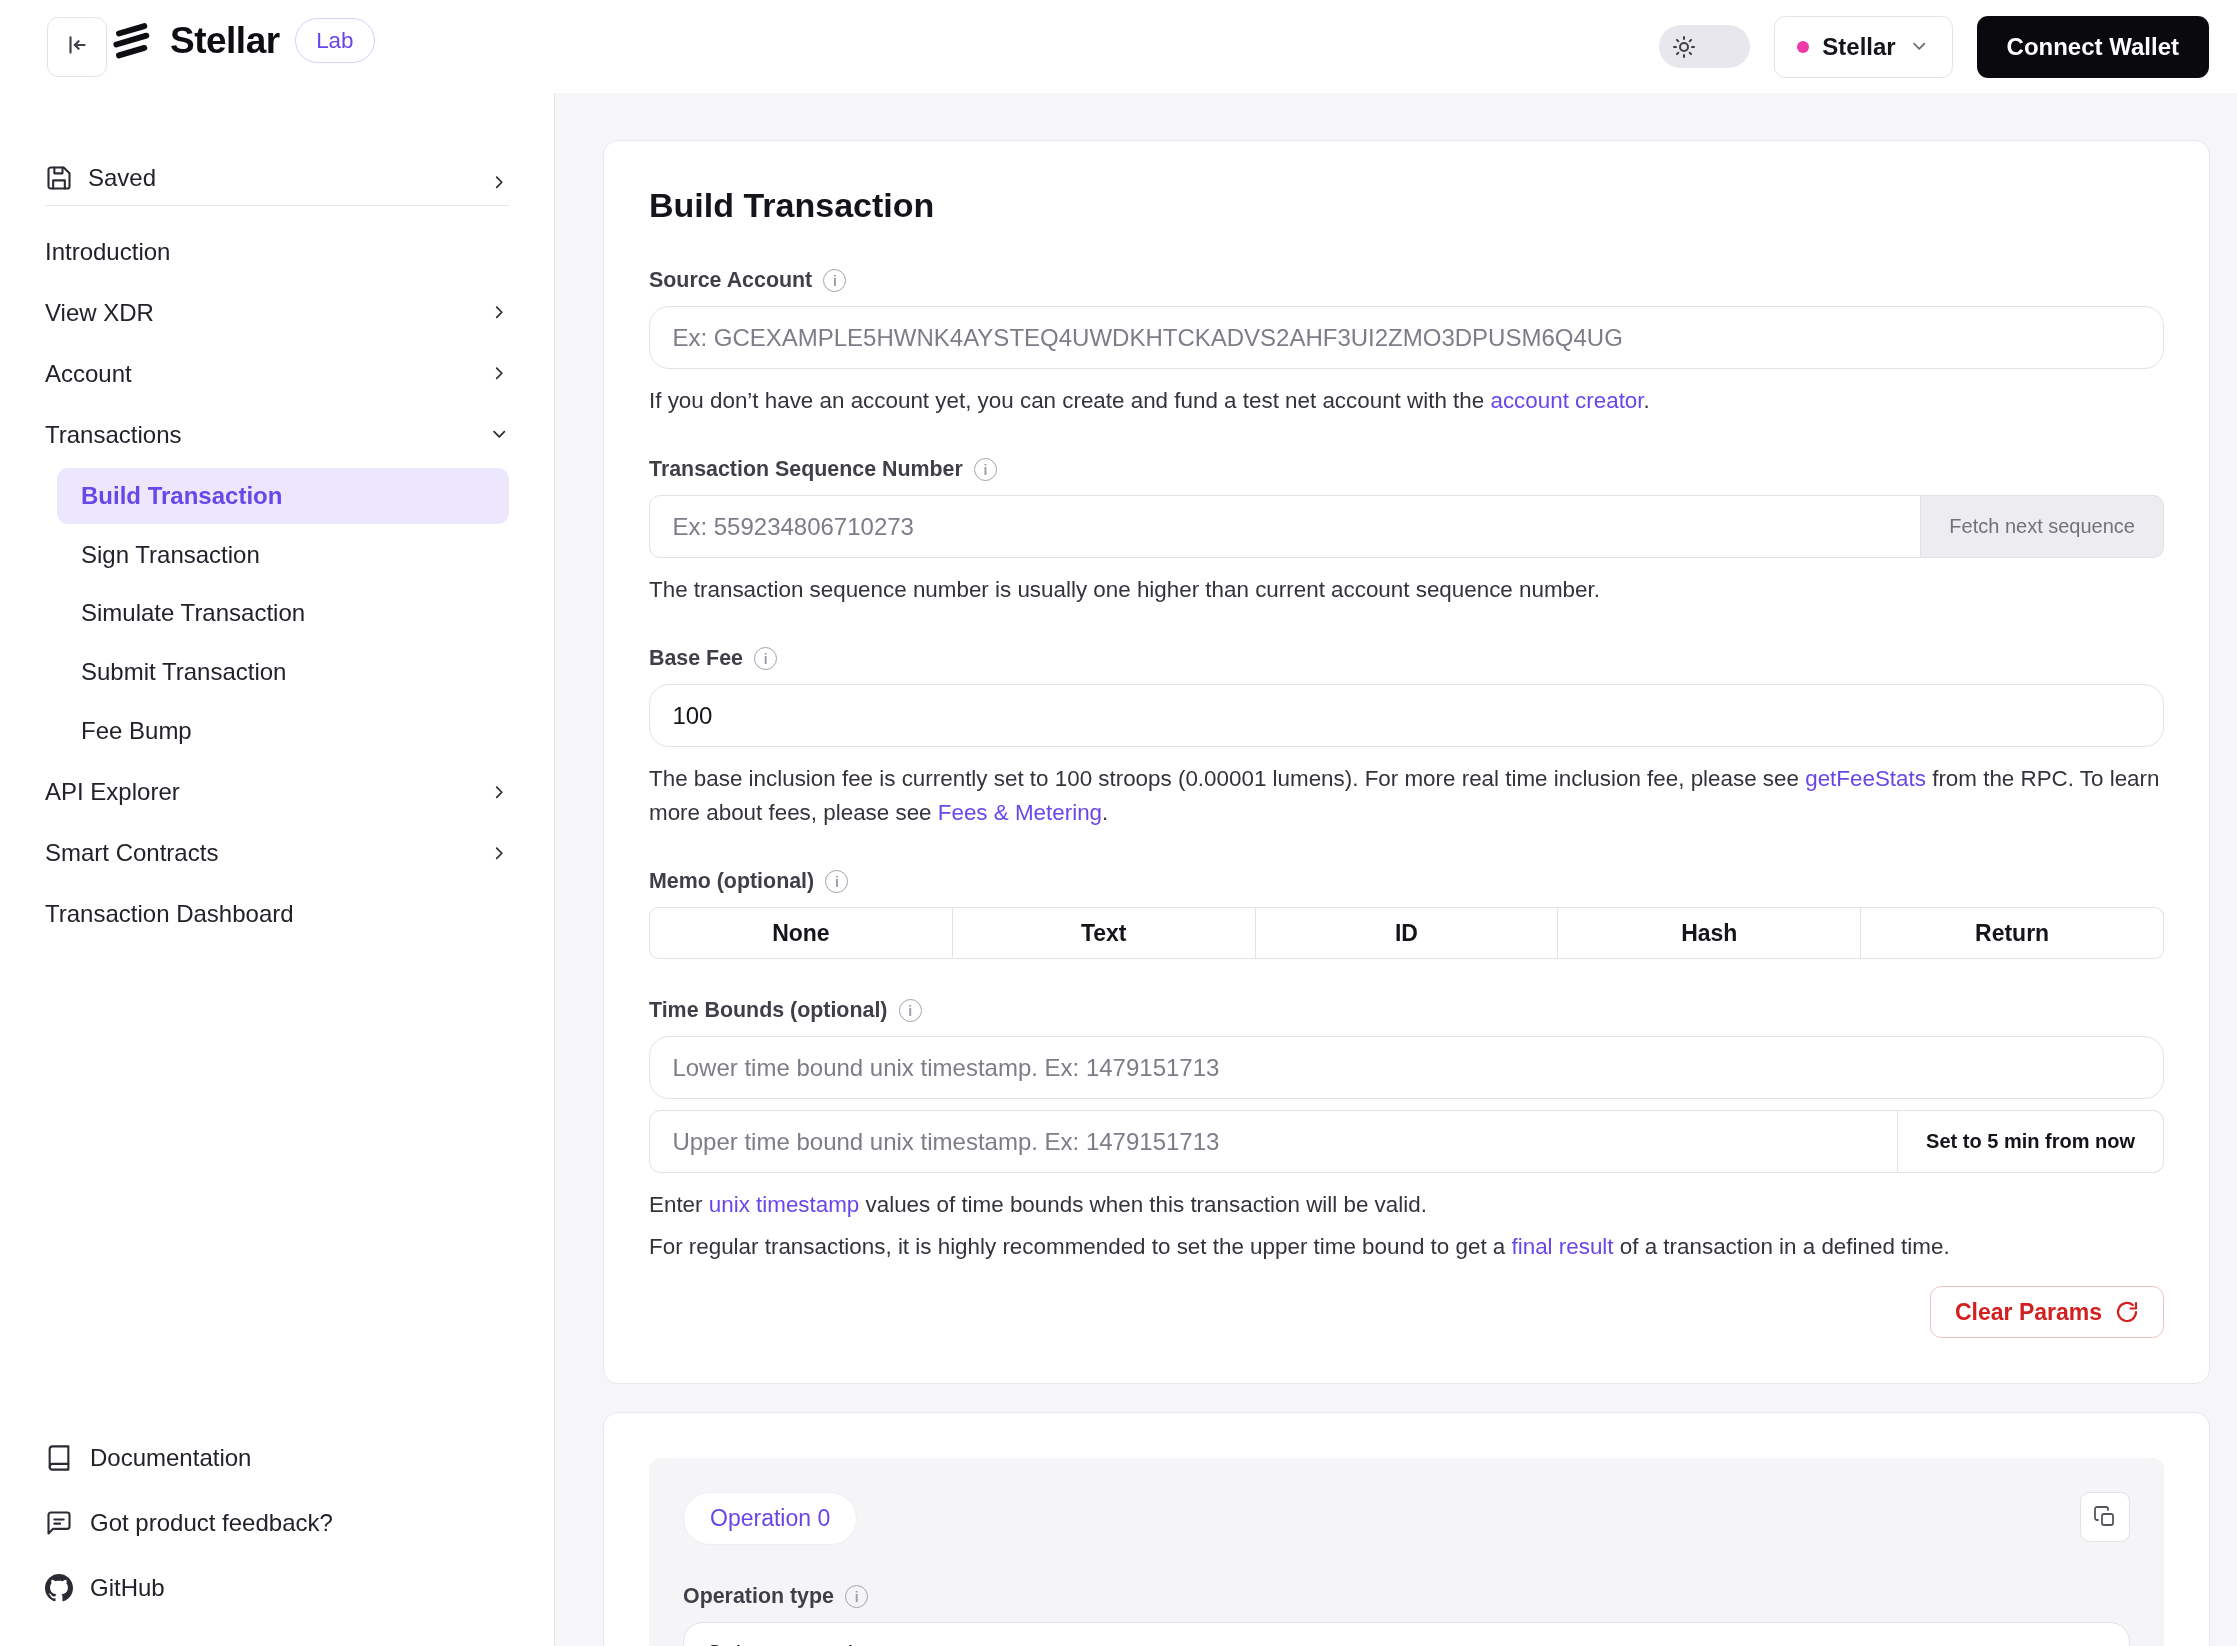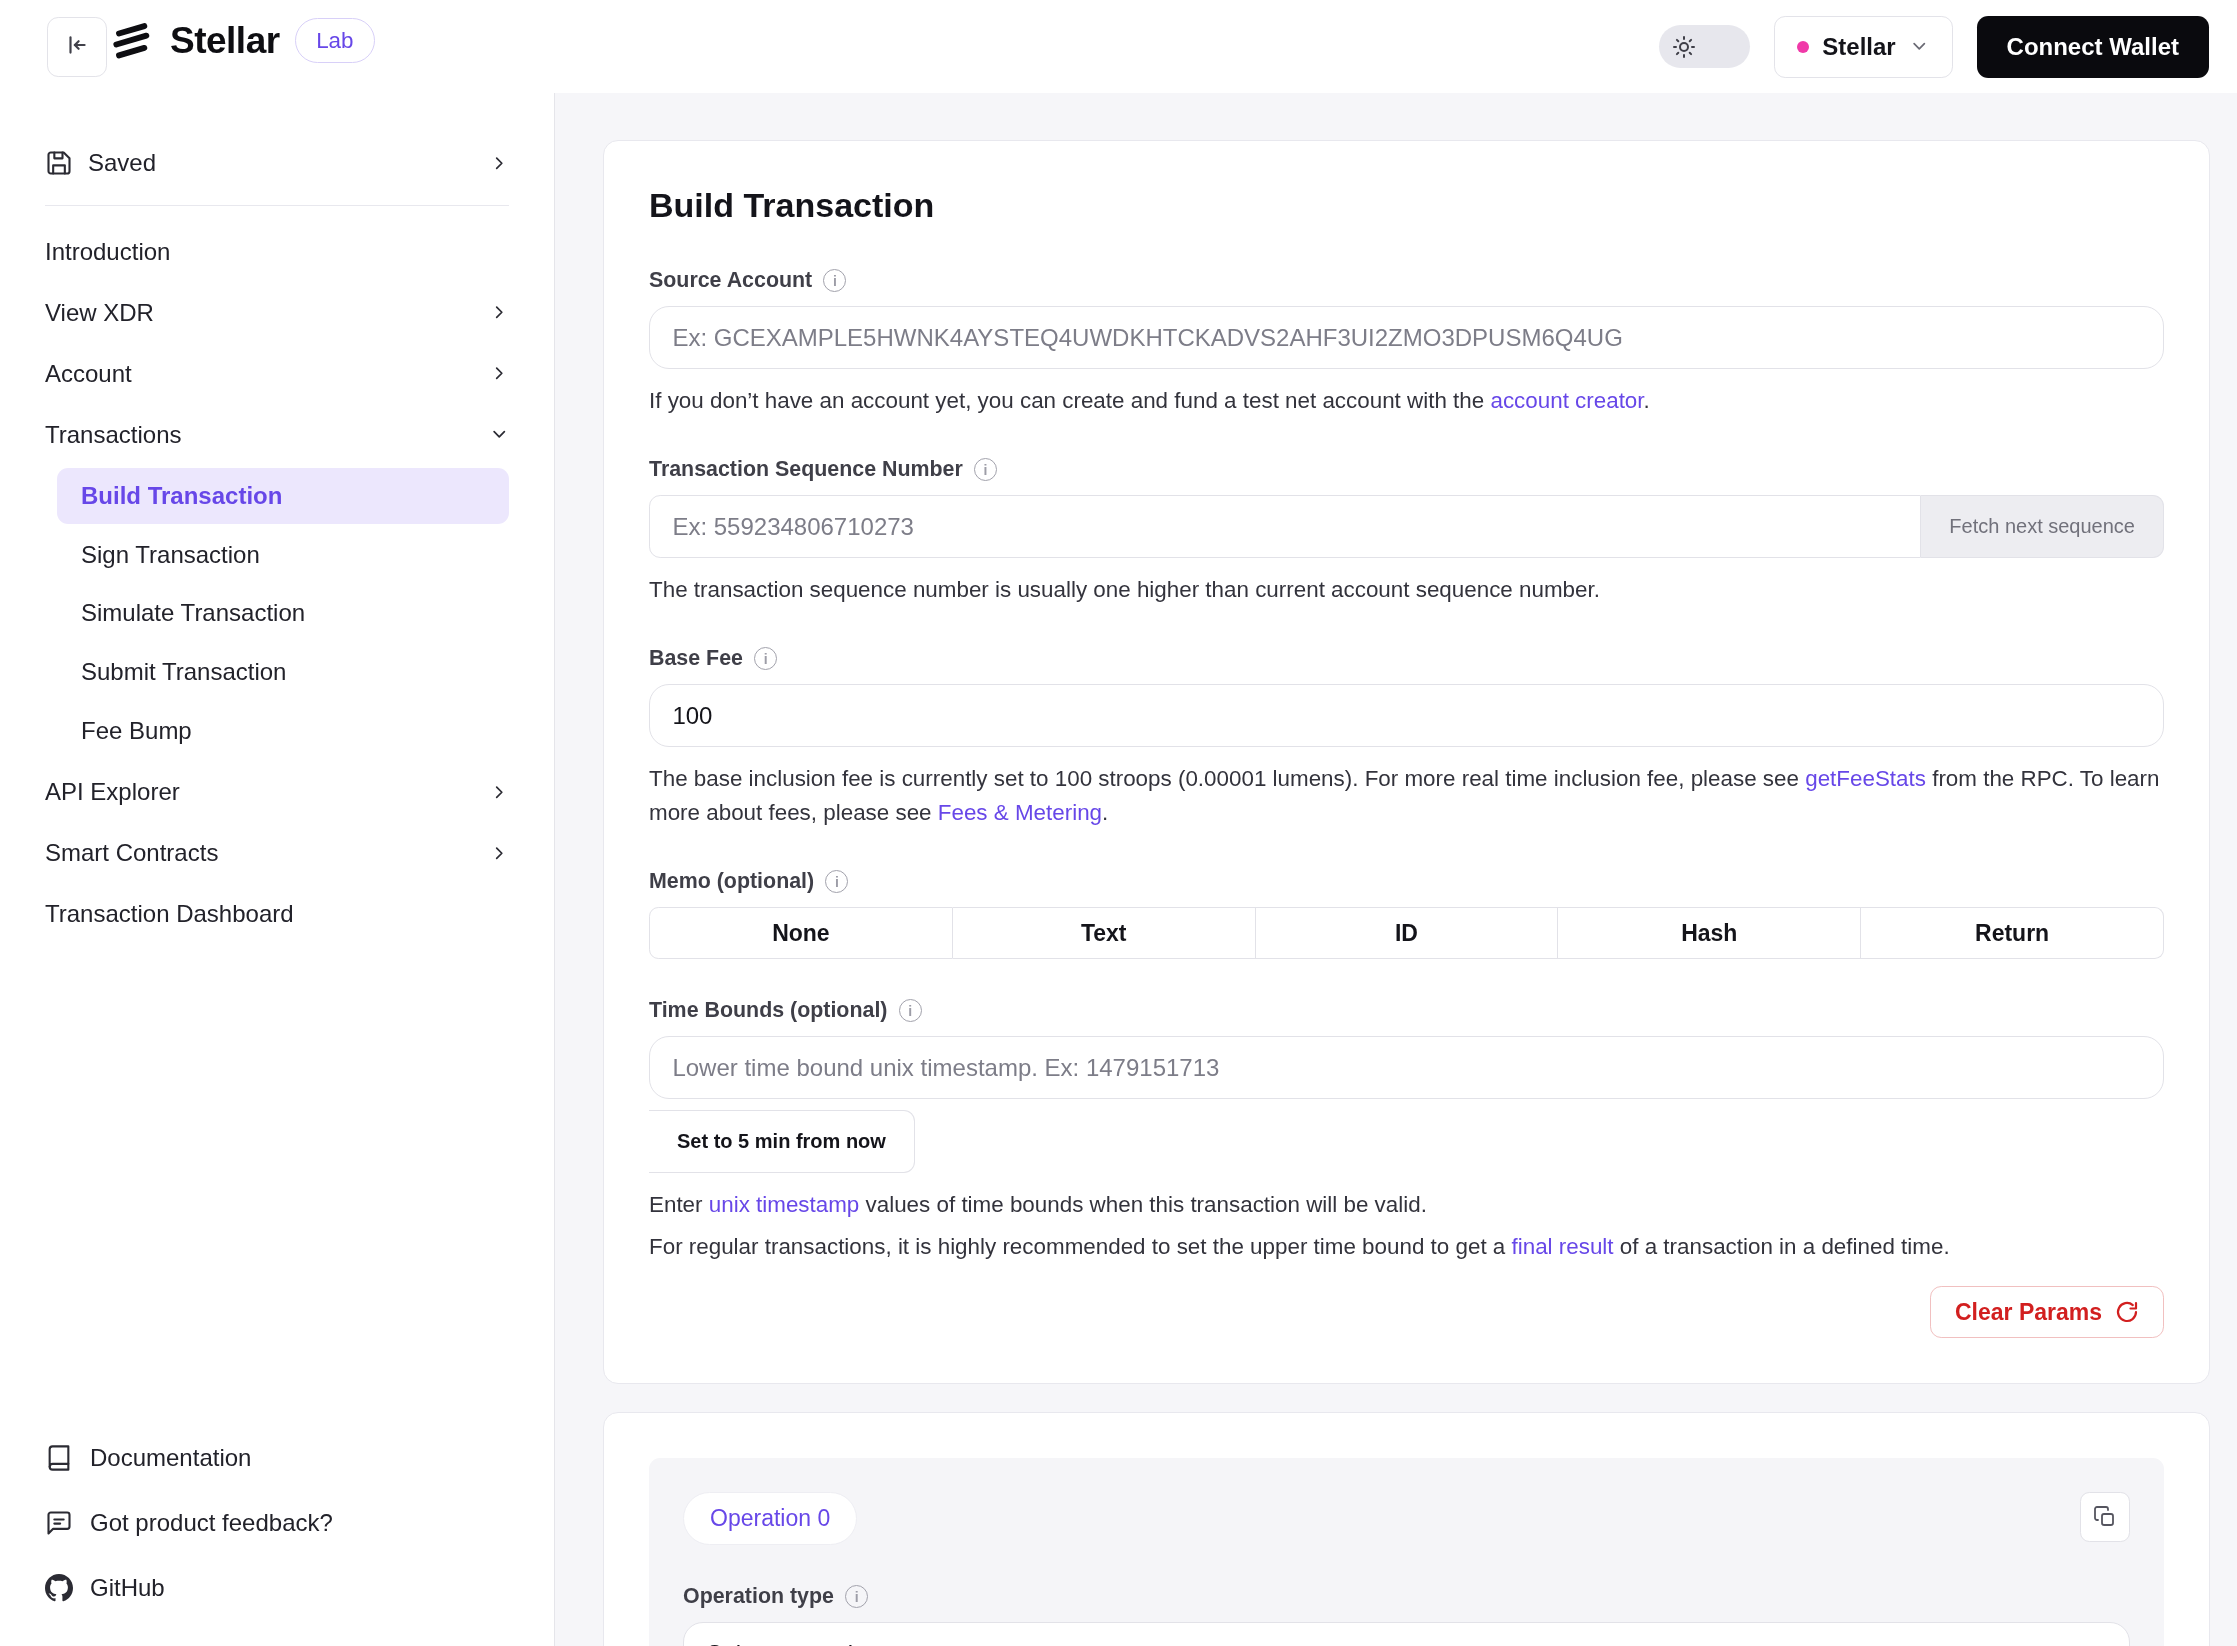--- a/index.html
+++ b/index.html
@@ -33,21 +33,21 @@
   .network-chevron { display:flex; color:#6a6a74; }
   .connect-btn { height:62px; background:#0a0a0e; color:#fff; font-size:24px; font-weight:600;
                  border:none; border-radius:11.2px; padding:0 30px; cursor:pointer; font-family:inherit; }
 
   
   .shell { display:flex; height:1553px; }
 
   
   .sidebar { width:555px; min-width:555px; background:#fff; border-right:0.9px solid #e5e5ea;
              padding:41px 45px 26px 45px; display:flex; flex-direction:column; overflow:hidden; }
-  .saved-row { display:flex; align-items:center; height:58px; cursor:pointer; color:#22222a; }
+  .saved-row { display:flex; align-items:flex-end; height:58px; cursor:pointer; color:#22222a; }
   .saved-icon { margin-right:15px; display:flex; color:#2b2b33; }
   .saved-label { font-size:24px; color:#22222a; }
   .saved-row .nav-chevron { margin-left:auto; }
   .sidebar-divider { border:none; border-top:0.9px solid #e8e8ee; margin:13px 0 15px; }
   .nav-item { height:61px; display:flex; align-items:center; font-size:24px; color:#22222a; cursor:pointer; }
   .nav-chevron { display:flex; color:#2b2b33; }
   .nav-item .nav-chevron { margin-left:auto; }
   .sub-list { margin-left:12px; }
   .sub-item { height:56px; margin:2.8px 0; display:flex; align-items:center; padding:0 24px;
               font-size:24px; color:#22222a; border-radius:11.2px; cursor:pointer; }
@@ -317,20 +317,21 @@
         </div>
       </div>
 
       <div class="form-section">
         <div class="field-label-row">
           <span class="field-label">Time Bounds (optional)</span>
           <span class="info-icon">i</span>
         </div>
         <input class="text-input" type="text" placeholder="Lower time bound unix timestamp. Ex: 1479151713" style="">
         <div class="input-group stack-gap">
+          <input class="text-input" type="text" placeholder="Upper time bound unix timestamp. Ex: 1479151713" style="">
           <button class="group-btn plain">Set to 5 min from now</button>
         </div>
         <p class="help-text"><span>Enter </span><a class="inline-link">unix timestamp</a><span> values of time bounds when this transaction will be valid.</span></p>
         <p class="help-text"><span>For regular transactions, it is highly recommended to set the upper time bound to get a </span><a class="inline-link">final result</a><span> of a transaction in a defined time.</span></p>
       </div>
 
       <div class="card-actions">
         <button class="clear-params-btn">
           <span>Clear Params</span>
           <span style="display:flex;">

